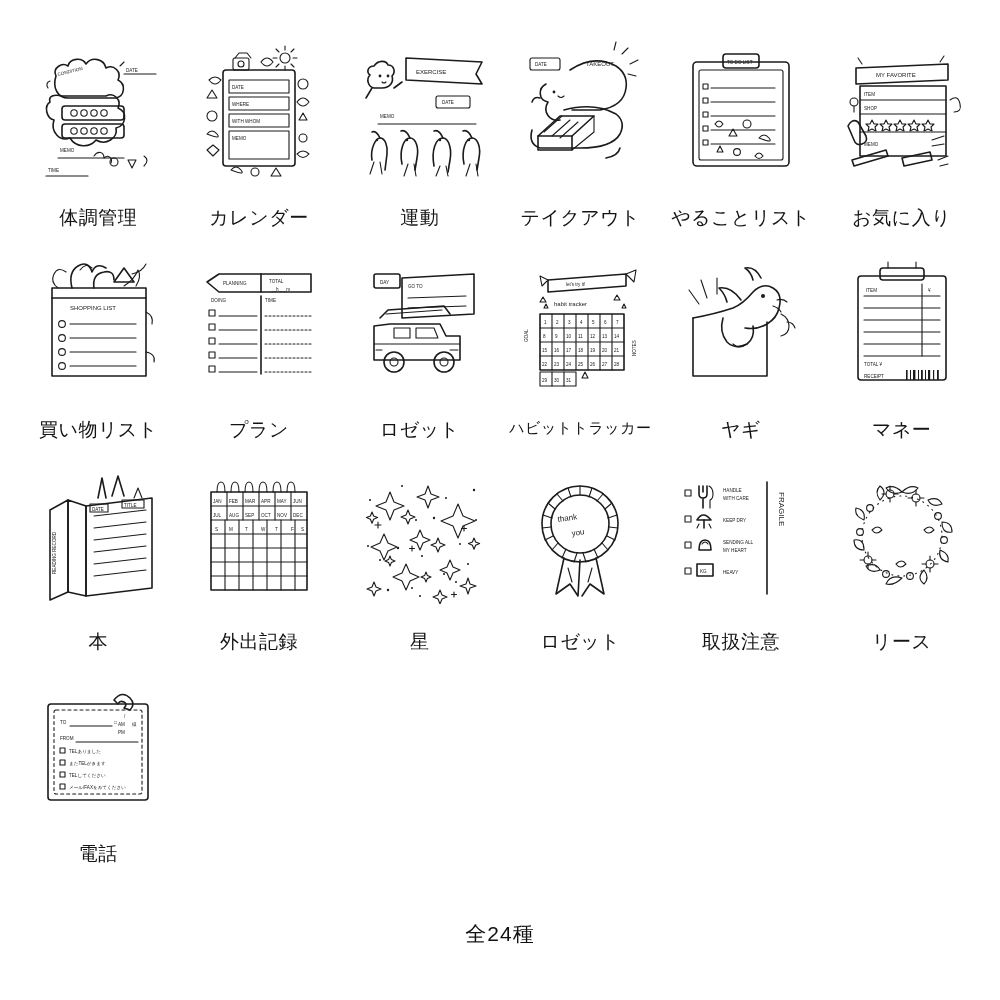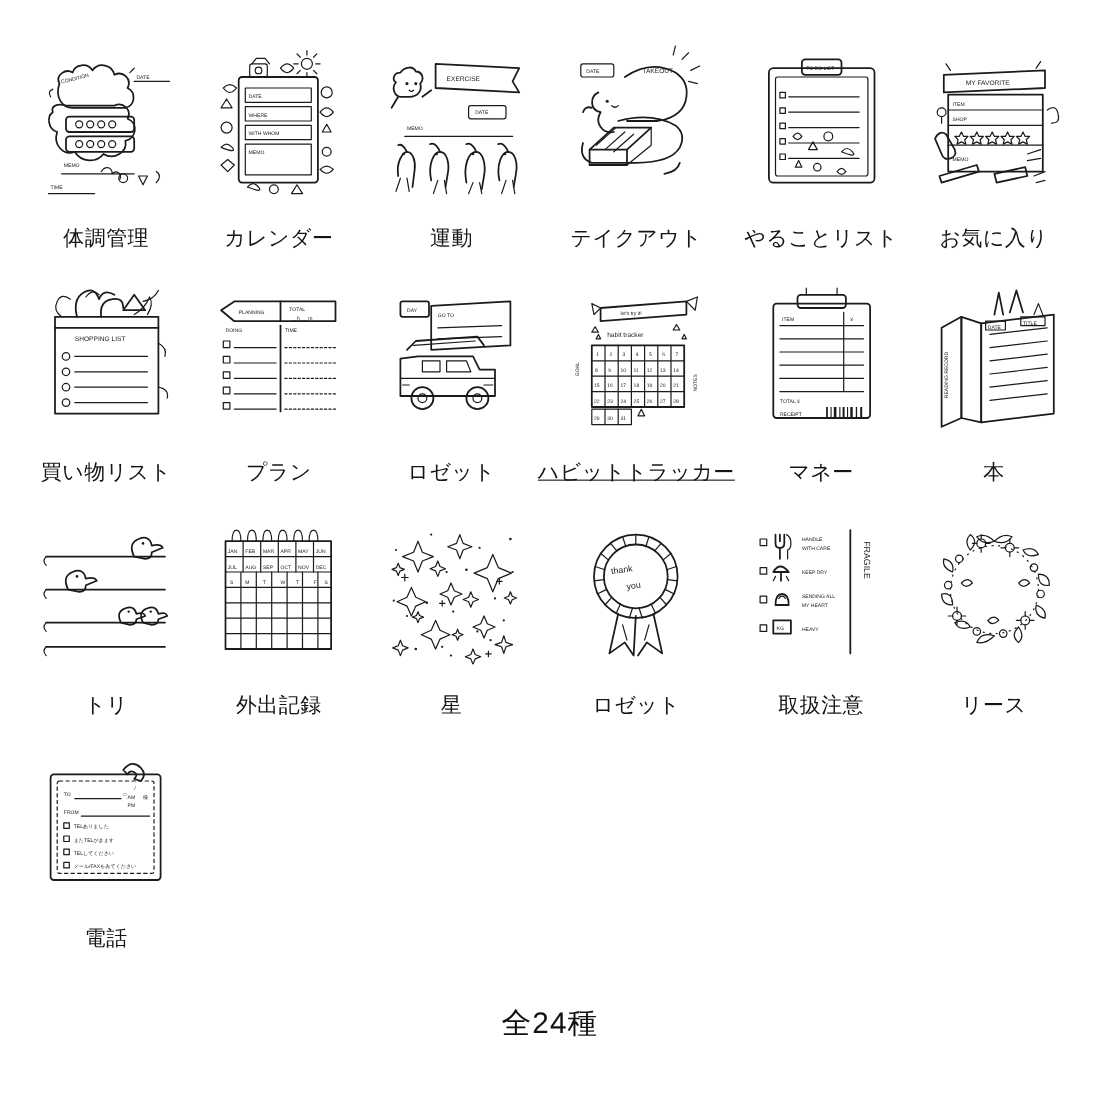--- a/index.html
+++ b/index.html
@@ -47,30 +47,29 @@
   .caption {
     margin-top: 28px;
     font-size: 19px;
     letter-spacing: 0.5px;
     color: #141414;
     text-align: right;
     line-height: 1.1;
     white-space: nowrap;
   }
   .caption.small {
-    font-size: 19px;
-    text-decoration: underline;
+    font-size: 15px;
   }
   .footer {
     position: absolute;
     left: 0;
     right: 0;
     bottom: 52px;
     text-align: center;
-    font-size: 27px;
+    font-size: 21px;
     letter-spacing: 1px;
     color: #111;
   }
   
   svg .ln {
     fill: none;
     stroke: #1b1b1b;
     stroke-width: 1.6;
     stroke-linecap: round;
     stroke-linejoin: round;
@@ -426,20 +425,39 @@
               <text x="56" y="130">31</text>
             </g>
           <text class="txt-xs" x="18" y="90" transform="rotate(-90 18 90)">GOAL</text>
           <text class="txt-xs" x="126" y="104" transform="rotate(-90 126 104)">NOTES</text>
           <path class="thin" d="M72 126 l3 -6 l3 6 z"></path>
         </svg>
       </div>
       <div class="caption small">ハビットトラッカー</div>
     </div>
 
+    <div class="cell">
+      <div class="art">
+        <svg viewBox="0 0 140 140">
+          <path class="ln" d="M22 66 q22 -4 40 -10 q10 -4 20 -16 q10 -10 20 -4 q10 6 6 20 q-2 10 -12 16 q-10 6 -22 4"></path>
+          <path class="ln" d="M70 48 q-10 -14 -22 -12 q6 6 8 14"></path>
+          <path class="ln" d="M90 26 q-6 -12 -16 -10 q6 4 8 12"></path>
+          <circle class="fill" cx="92" cy="44" r="2"></circle>
+          <path class="thin" d="M102 54 q6 2 8 6"></path>
+          <path class="thin" d="M106 48 q6 -2 10 2"></path>
+          <path class="ln" d="M22 66 L22 124 L96 124 L96 70"></path>
+          <path class="ln" d="M52 66 q-4 14 4 24 q8 8 20 2 q8 -6 6 -18"></path>
+          <path class="thin" d="M62 92 q6 6 14 0"></path>
+          <path class="thin" d="M110 62 q8 4 8 12 q0 8 -8 10"></path>
+          <path class="thin" d="M116 70 q6 0 8 6"></path>
+          <path class="thin" d="M28 52 l-10 -14 M36 46 l-6 -18 M46 42 l0 -16"></path>
+        </svg>
+      </div>
+      <div class="caption">ヤギ</div>
+    </div>
 
     <div class="cell">
       <div class="art">
         <svg viewBox="0 0 140 140">
           <rect class="ln" x="26" y="24" width="88" height="104" rx="3"></rect>
           <rect class="ln" x="48" y="16" width="44" height="12" rx="3"></rect>
           <path class="thin" d="M56 16 L56 10 M84 16 L84 10"></path>
           <path class="thin" d="M32 44 L108 44 M32 56 L108 56 M32 68 L108 68 M32 80 L108 80 M32 92 L108 92 M32 104 L108 104"></path>
           <text class="txt-xs" x="34" y="40">ITEM</text>
           <text class="txt-xs" x="96" y="40">¥</text>
@@ -477,40 +495,20 @@
           <path class="ln" d="M70 34 L74 14 L78 34"></path>
           <path class="ln" d="M84 32 L90 12 L96 32"></path>
           <path class="thin" d="M106 34 l4 -10 l4 10"></path>
         </svg>
       </div>
       <div class="caption">本</div>
     </div>
 
 
 
-    <div class="cell">
-      <div class="art">
-        <svg viewBox="0 0 140 140">
-          <path class="ln" d="M16 42 L124 42"></path>
-          <path class="ln" d="M16 72 L124 72"></path>
-          <path class="ln" d="M16 102 L124 102"></path>
-          <path class="ln" d="M16 124 L124 124"></path>
-          <path class="ln" d="M96 42 q-6 -12 4 -16 q10 -4 12 6 q8 -2 10 2 l-10 4 q0 6 -6 6 Z"></path>
-          <circle class="fill" cx="104" cy="30" r="1.2"></circle>
-          <path class="ln" d="M36 72 q-6 -12 4 -16 q10 -4 12 6 q8 -2 10 2 l-10 4 q0 6 -6 6 Z"></path>
-          <circle class="fill" cx="44" cy="60" r="1.2"></circle>
-          <path class="ln" d="M84 102 q-5 -10 4 -13 q8 -3 10 5 q7 -2 8 2 l-8 3 q0 5 -6 5 Z"></path>
-          <circle class="fill" cx="91" cy="92" r="1.1"></circle>
-          <path class="ln" d="M104 102 q-5 -10 4 -13 q8 -3 10 5 q7 -2 8 2 l-8 3 q0 5 -6 5 Z"></path>
-          <circle class="fill" cx="111" cy="92" r="1.1"></circle>
-          <path class="thin" d="M16 42 q-4 4 0 8 M16 72 q-4 4 0 8 M16 102 q-4 4 0 8 M16 124 q-4 4 0 8"></path>
-        </svg>
-      </div>
-      <div class="caption">トリ</div>
-    </div>
 
     <div class="cell">
       <div class="art">
         <svg viewBox="0 0 140 140">
           <g class="thin">
             <path d="M28 28 q0 -10 4 -10 q4 0 4 10"></path>
             <path d="M42 28 q0 -10 4 -10 q4 0 4 10"></path>
             <path d="M56 28 q0 -10 4 -10 q4 0 4 10"></path>
             <path d="M70 28 q0 -10 4 -10 q4 0 4 10"></path>
             <path d="M84 28 q0 -10 4 -10 q4 0 4 10"></path>

